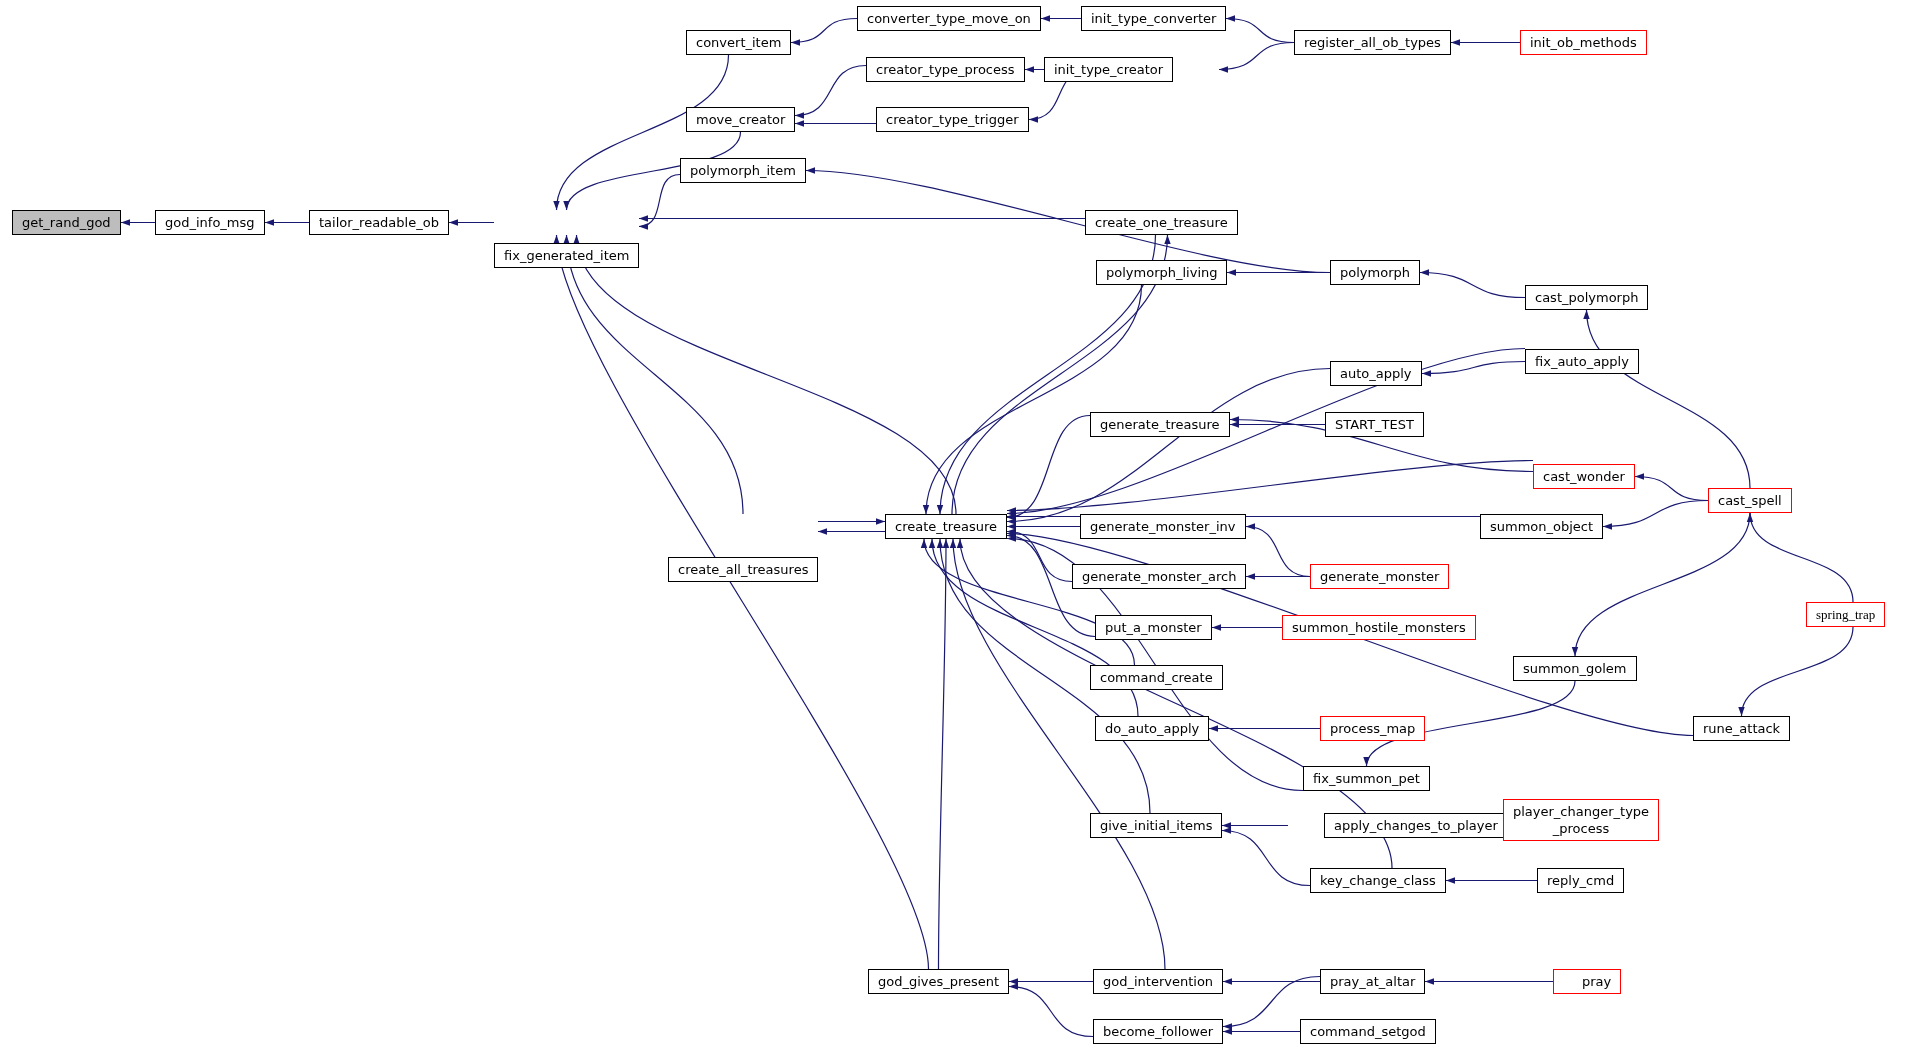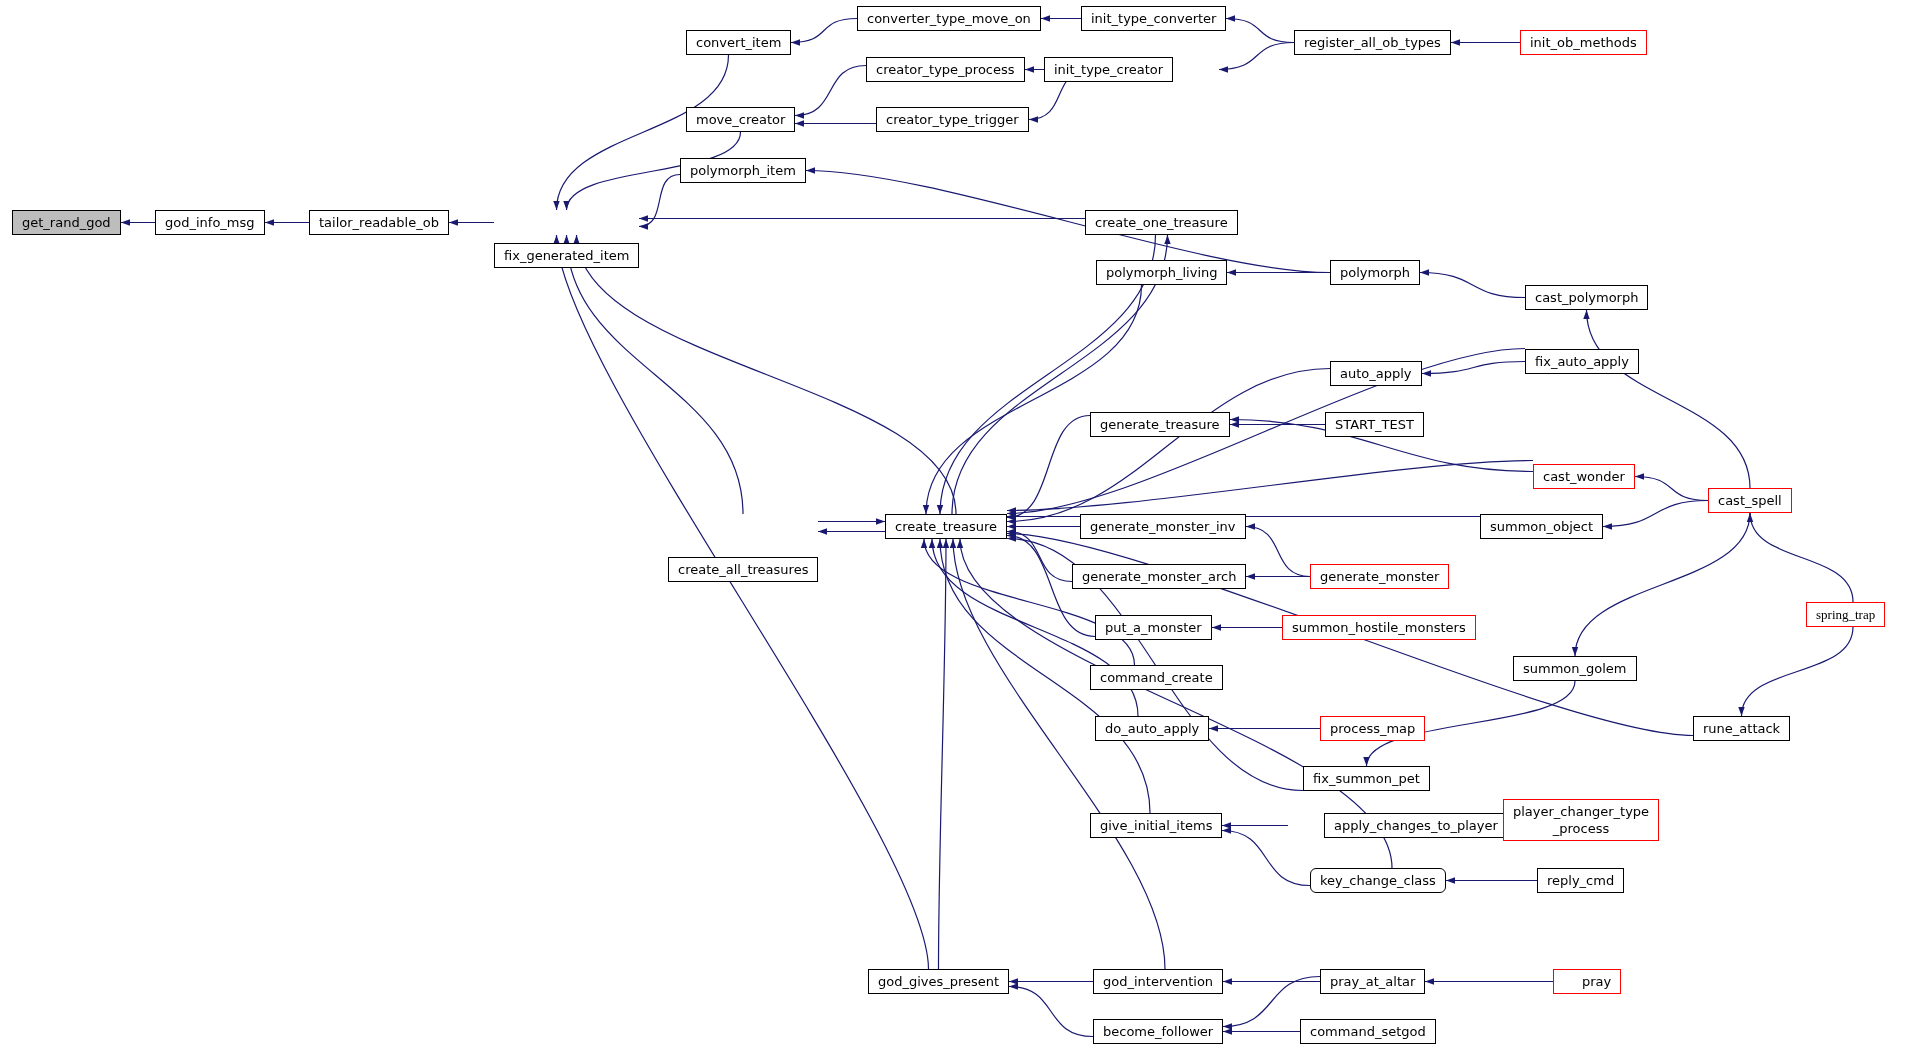--- a/index.html
+++ b/index.html
@@ -156,21 +156,21 @@
     <div class="node" style="left: 1513px; top: 656px;">summon_golem</div>
     <div class="node" style="left: 1095px; top: 716px;">do_auto_apply</div>
     <div class="node red" style="left: 1320px; top: 716px;">process_map</div>
     <div class="node red" style="left: 1806px; top: 602px; font-family: Liberation Serif, serif;">spring_trap</div>
     <div class="node" style="left: 1303px; top: 766px;">fix_summon_pet</div>
     <div class="node" style="left: 1693px; top: 716px;">rune_attack</div>
     <div class="node" style="left: 1090px; top: 813px;">give_initial_items</div>
     <div class="node" style="left: 1312px; top: 813px; margin-left: 12px;">apply_changes_to_player</div>
     <div class="node red" style="left: 1503px; top: 799px;">player_changer_type
 _process</div>
-    <div class="node" style="left: 1310px; top: 868px; border-radius: 6px;">key_change_class</div>
+    <div class="node" style="left: 1310px; top: 868px;">key_change_class</div>
     <div class="node" style="left: 1537px; top: 868px;">reply_cmd</div>
     <div class="node" style="left: 868px; top: 969px;">god_gives_present</div>
     <div class="node" style="left: 1093px; top: 969px;">god_intervention</div>
     <div class="node" style="left: 1320px; top: 969px;">pray_at_altar</div>
     <div class="node red" style="left: 1553px; top: 969px; padding-left: 28px;">pray</div>
     <div class="node" style="left: 1093px; top: 1019px;">become_follower</div>
     <div class="node" style="left: 1300px; top: 1019px;">command_setgod</div>
   </div>
 
 </body></html>

